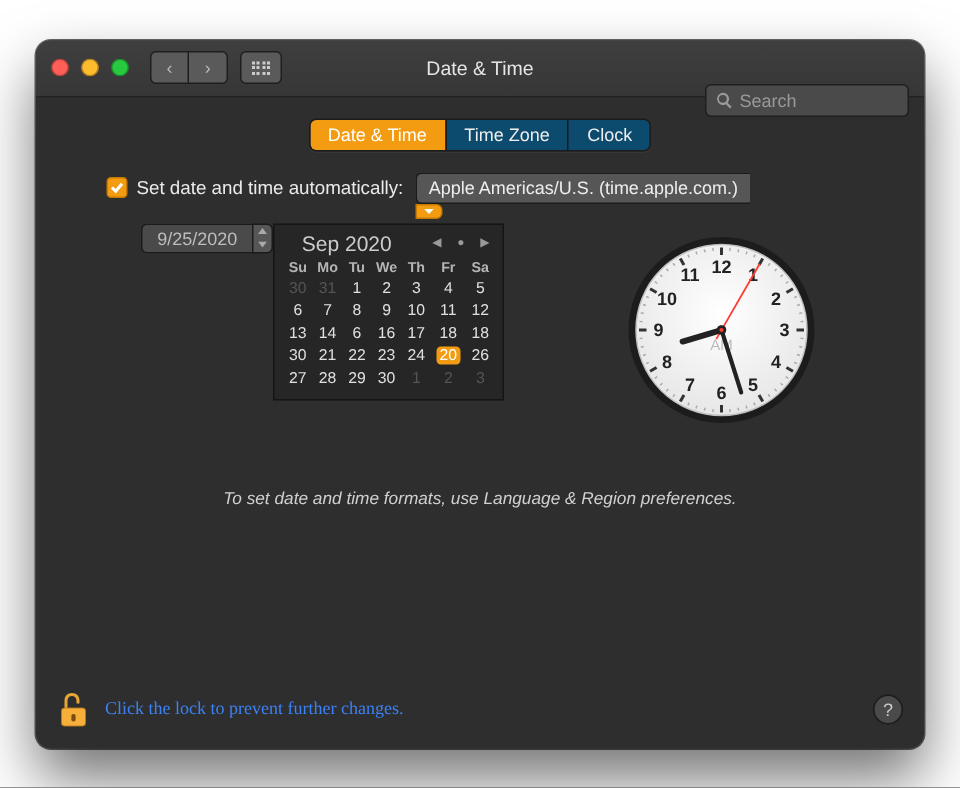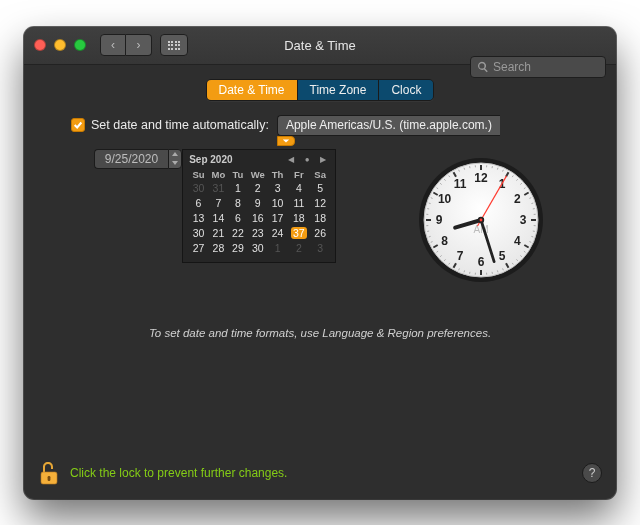--- a/index.html
+++ b/index.html
@@ -169,21 +169,21 @@
     width: 154px;
     background: #262626;
     border: 0.5px solid #151515;
     font-size: 10.5px;
     padding: 4px 6px 6px;
   }
   .cal-head {
     display: flex; align-items: center; justify-content: space-between;
     margin-bottom: 2px;
   }
-  .cal-month { font-weight: 700; color: #ccc; font-size: 10px; }
+  .cal-month { font-weight: 400; color: #ccc; font-size: 14px; margin-left: 12px; }
   .cal-nav { display: flex; gap: 4px; }
   .cal-nav span { width: 12px; height: 12px; display: flex; align-items: center; justify-content: center; color: #999; font-size: 8px; }
   .cal-grid { width: 100%; border-collapse: collapse; }
   .cal-grid th { font-size: 9.5px; color: #b5b5b5; font-weight: 600; padding: 1px 0; text-align: center; }
   .cal-grid td { text-align: center; padding: 1.5px 0; color: #e0e0e0; font-size: 10.5px; }
   .cal-grid td.dim { color: #555; }
   .cal-grid td.today span {
     display: inline-block; min-width: 16px;
     background: #f39c12; color: #fff;
     border-radius: 3px; padding: 0 2px;
@@ -215,21 +215,21 @@
     display: flex; align-items: center;
     gap: 10px;
     padding: 0 14px;
   }
   .window { position: relative; }
   .lock-bar {
     bottom: 12px; left: 0; right: 0;
     height: 28px;
   }
   .lock-icon { width: 22px; height: 26px; }
-  .lock-text { font-size: 12px; color: #84cc16; }
+  .lock-text { font-size: 12px; color: #3b82f6; font-family: Liberation Serif, serif; }
   .help-btn {
     margin-left: auto;
     width: 20px; height: 20px; border-radius: 50%;
     background: #4a4a4a;
     border: 0.5px solid #1b1b1b;
     display: flex; align-items: center; justify-content: center;
     color: #ccc; font-size: 12px;
   }
 </style>
 </head>
@@ -370,21 +370,21 @@
                     <td>17</td>
                     <td>18</td>
                     <td>18</td>
                   </tr>
                   <tr>
                     <td>30</td>
                     <td>21</td>
                     <td>22</td>
                     <td>23</td>
                     <td>24</td>
-                    <td class="today"><span>37</span></td>
+                    <td class="today"><span>20</span></td>
                     <td>26</td>
                   </tr>
                   <tr>
                     <td>27</td>
                     <td>28</td>
                     <td>29</td>
                     <td>30</td>
                     <td class="dim">1</td>
                     <td class="dim">2</td>
                     <td class="dim">3</td>

